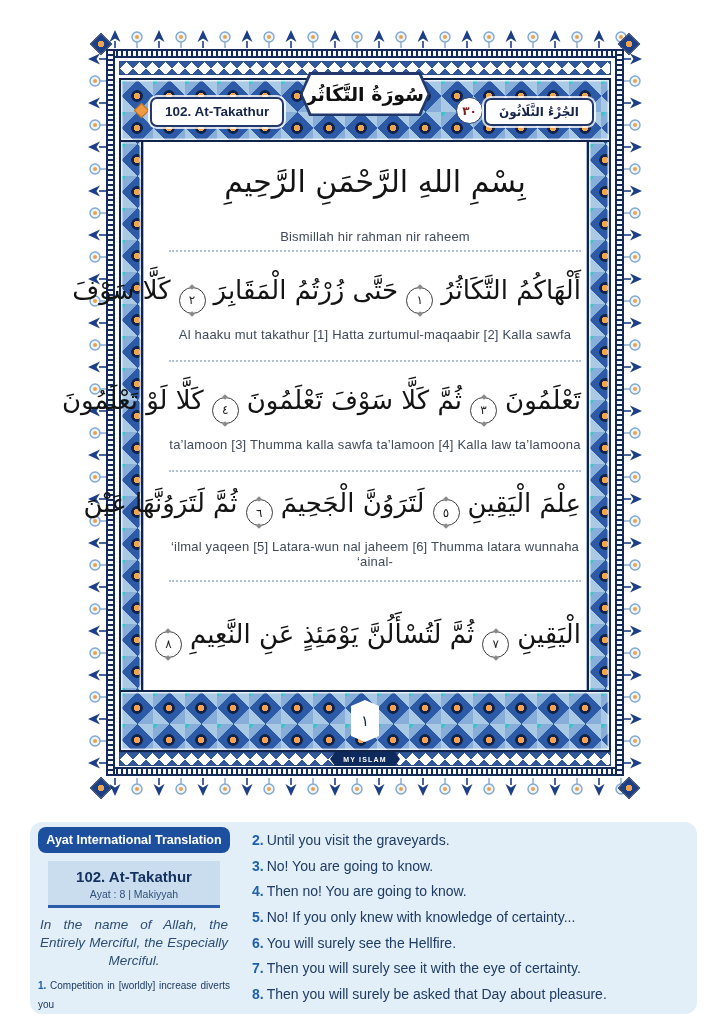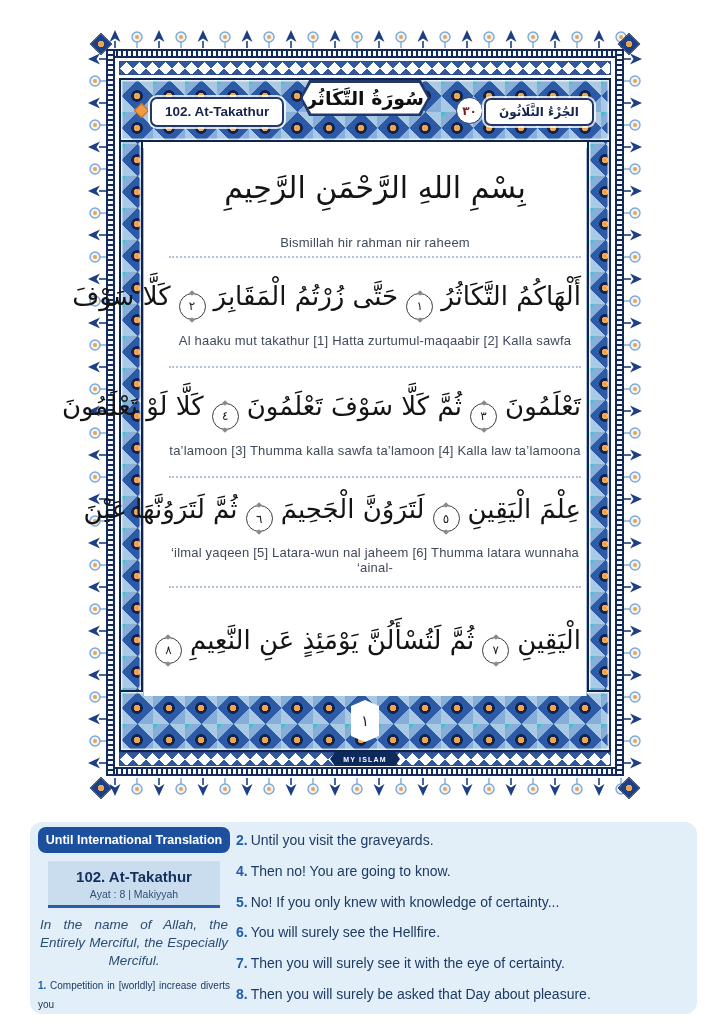--- a/index.html
+++ b/index.html
@@ -82,21 +82,21 @@
     font-family:"DejaVu Sans", sans-serif; font-size:15px; color:#15244a;
   }
   .logo-pill {
     position:absolute; background:#0e2a5c; color:#ffffff;
     clip-path:polygon(0 50%,7% 0,93% 0,100% 50%,93% 100%,7% 100%);
     font-size:7px; font-weight:bold; letter-spacing:1.2px;
     display:flex; align-items:center; justify-content:center;
   }
   
   .content {
-    position:absolute; left:143px; top:148px; width:444px; height:548px;
+    position:absolute; left:143px; top:142px; width:444px; height:548px;
     background:#ffffff; border-left:1px solid #a9bdd8; border-right:1px solid #a9bdd8;
     display:flex; flex-direction:column; box-sizing:border-box;padding-left:20px;
   }
   .bismillah-block { flex:0 0 auto; text-align:center; padding:14px 4px 6px; margin:0 5px; }
   .bismillah-ar {
     font-family:"DejaVu Sans", sans-serif; font-size:30px; color:#141414;
     margin:8px 0 30px; direction:rtl;
   }
   .verse-block {
     flex:1 1 0; display:flex; flex-direction:column; justify-content:center;
@@ -138,21 +138,21 @@
   .tr-basmalah {
     margin-top:8px; font-style:italic; font-size:13.5px; line-height:18px;
     color:#2b4d74; text-align:justify; text-align-last:center; padding:0 2px;
   }
   .tr-verse1 { margin-top:6px; font-size:10px; line-height:19px; color:#1d3b63; text-align:justify; }
   .tr-num { font-weight:bold; color:#1e5fae; }
   .tr-right {
     position:absolute; left:206px; right:16px; top:10px; bottom:12px;
     display:flex; flex-direction:column; justify-content:space-between;
   }
-  .tr-row { font-size:14px; color:#1d3b63; }
+  .tr-row { font-size:14px; color:#1d3b63;margin-left:16px; }
   .tr-row .tr-text { margin-left:3px; }
 </style>
 </head>
 <body>
 
 <div id="page">
 
   <svg class="fringe" style="left:104px;top:29px" width="522" height="20">
     <defs>
         <pattern id="frt" width="44" height="20" patternUnits="userSpaceOnUse">
@@ -216,21 +216,21 @@
   <div class="diamond-band" style="left:119px;top:752px;width:492px"></div>
 
   <div class="mosaic" style="left:119px;top:78px;width:24px;height:674px"></div>
   <div class="mosaic" style="left:587px;top:78px;width:24px;height:674px"></div>
   <div class="mosaic" style="left:119px;top:78px;width:492px;height:64px"></div>
   <div class="mosaic" style="left:119px;top:690px;width:492px;height:62px"></div>
 
   <div class="o-diamond" style="left:136px;top:105px"></div>
   <div class="o-diamond" style="left:272px;top:105px"></div>
   <div class="hdr-label" style="left:150px;top:97px">102. At-Takathur</div>
-  <div class="hex-outer" style="left:300px;top:80px;width:130px;height:36px">
+  <div class="hex-outer" style="left:300px;top:72px;width:130px;height:44px">
     <div class="hex-inner">سُورَةُ التَّكَاثُر</div>
   </div>
   <div class="juz-circle" style="left:456px;top:97px">٣٠</div>
   <div class="hdr-label" style="left:484px;top:98px;height:24px;line-height:24px;font-size:12px;font-family:'DejaVu Sans',sans-serif">الجُزْءُ الثَّلَاثُونَ</div>
 
   <div class="pagenum-hex" style="left:351px;top:700px;width:28px;height:42px">١</div>
   <div class="logo-pill" style="left:330px;top:752px;width:70px;height:14px">MY ISLAM</div>
 
   <div class="content">
     <div class="bismillah-block">
@@ -251,33 +251,34 @@
         <div class="translit">‘ilmal yaqeen  [5]  Latara-wun nal jaheem  [6]  Thumma latara wunnaha ‘ainal-</div>
       </div>
       <div class="verse-block">
         <div class="arabic-line" dir="rtl"><span class="ar-seg">الْيَقِينِ</span><span class="ayah-marker">٧</span><span class="ar-seg">ثُمَّ لَتُسْأَلُنَّ يَوْمَئِذٍ عَنِ النَّعِيمِ</span><span class="ayah-marker">٨</span></div>
       </div>
       <div style="display:contents"></div>
   </div>
 
   <div class="tr-card">
     <div class="tr-left">
-      <div class="tr-badge">Until International Translation</div>
+      <div class="tr-badge">Ayat International Translation</div>
       <div class="tr-panel">
         <div class="tr-surah">102. At-Takathur</div>
         <div class="tr-meta">Ayat : 8  |  Makiyyah</div>
       </div>
       <div class="tr-basmalah">In the name of Allah, the Entirely Merciful, the Especially Merciful.</div>
       <div class="tr-verse1">
         <span class="tr-num">1.</span>
         <span class="tr-text">Competition in [worldly] increase diverts you</span>
       </div>
     </div>
     <div class="tr-right">
         <div class="tr-row"><span class="tr-num">2.</span><span class="tr-text">Until you visit the graveyards.</span></div>
+        <div class="tr-row"><span class="tr-num">3.</span><span class="tr-text">No! You are going to know.</span></div>
         <div class="tr-row"><span class="tr-num">4.</span><span class="tr-text">Then no! You are going to know.</span></div>
         <div class="tr-row"><span class="tr-num">5.</span><span class="tr-text">No! If you only knew with knowledge of certainty...</span></div>
         <div class="tr-row"><span class="tr-num">6.</span><span class="tr-text">You will surely see the Hellfire.</span></div>
         <div class="tr-row"><span class="tr-num">7.</span><span class="tr-text">Then you will surely see it with the eye of certainty.</span></div>
         <div class="tr-row"><span class="tr-num">8.</span><span class="tr-text">Then you will surely be asked that Day about pleasure.</span></div>
       </div>
   </div>
 
 </div>
 

